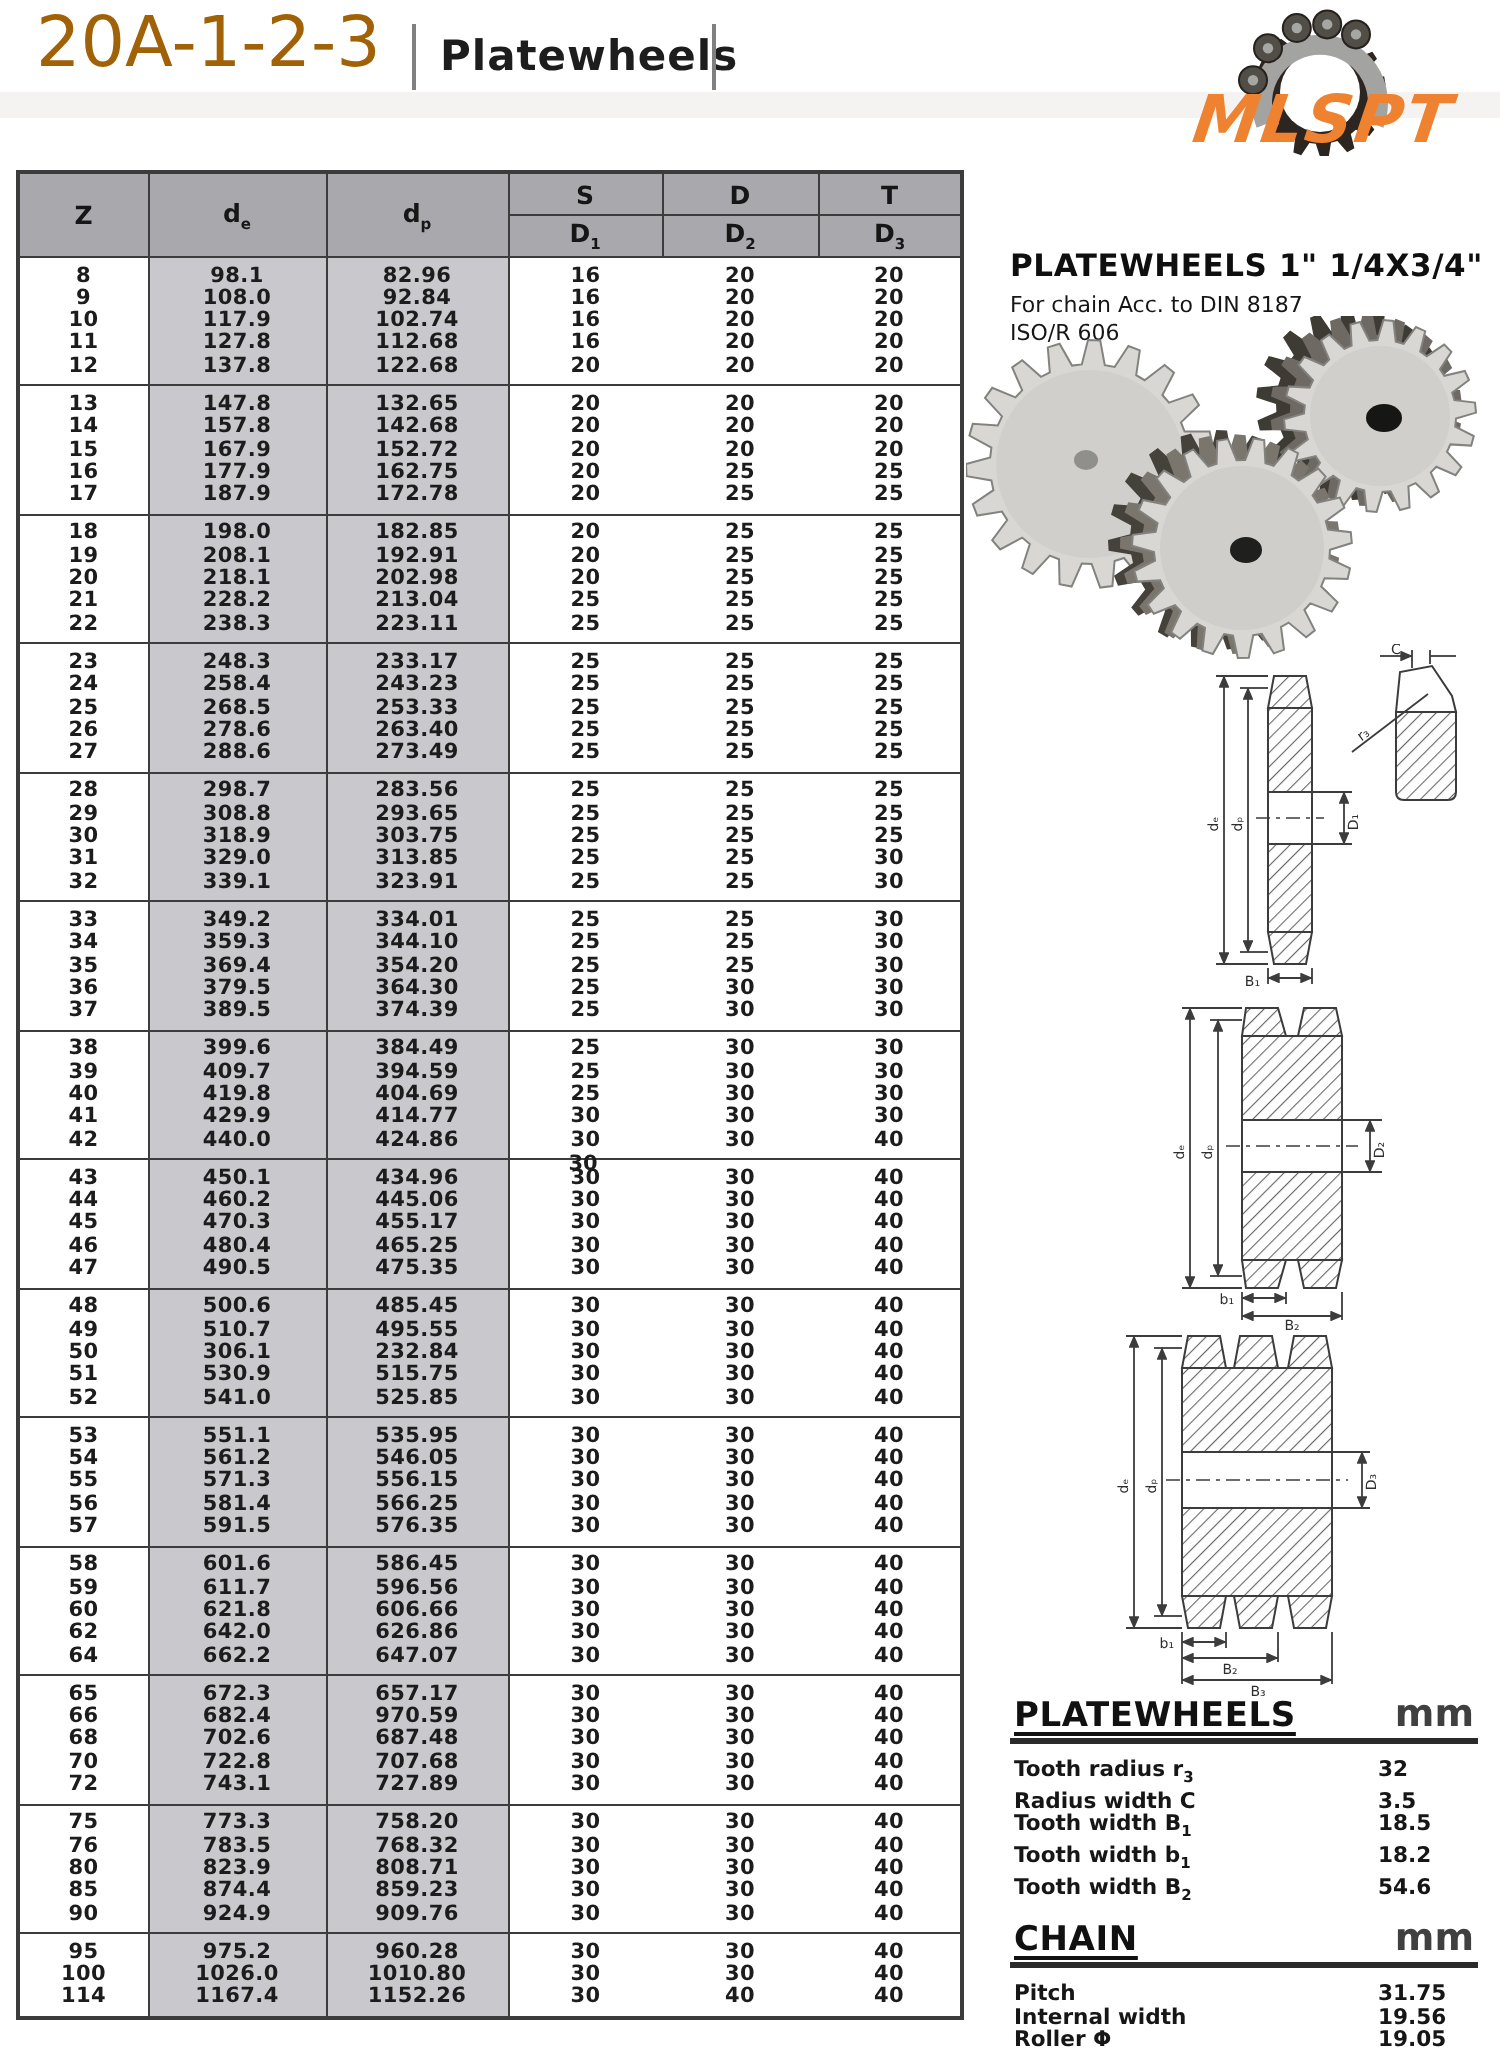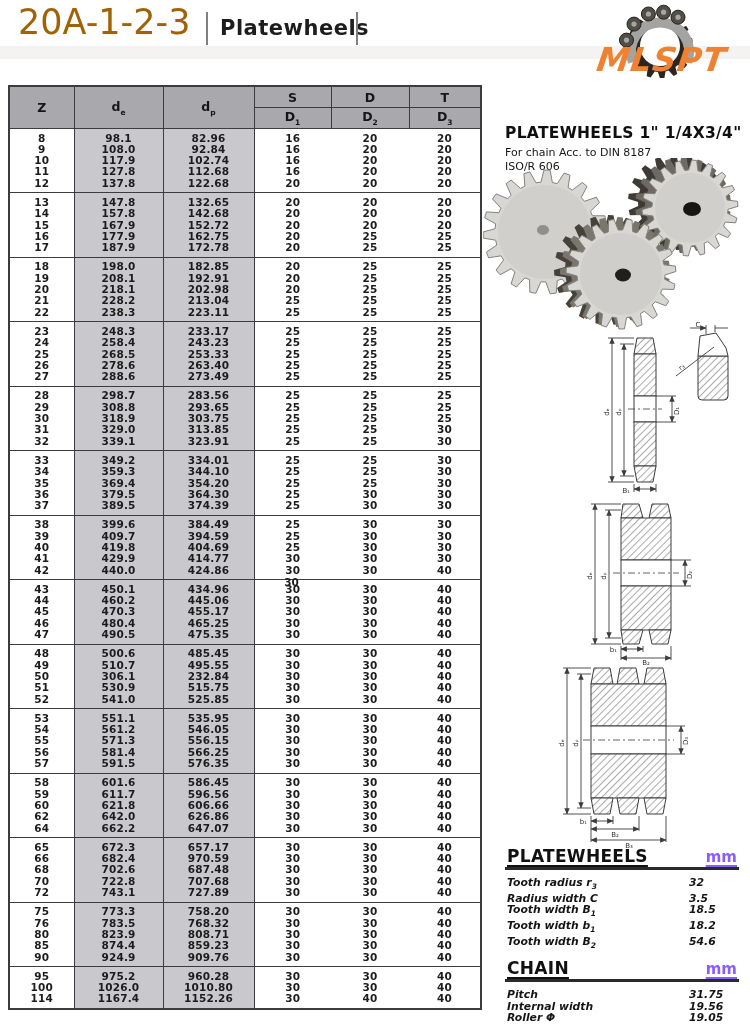--- a/index.html
+++ b/index.html
@@ -47,23 +47,23 @@
   svg text{font-family:"DejaVu Sans","Liberation Sans",sans-serif;}
 
   
   .spec-block{position:absolute;width:234px;}
   #spec-platewheels{left:505px;top:846px;}
   #spec-chain{left:505px;top:958px;}
   .spec-head{display:flex;justify-content:space-between;align-items:flex-end;
              border-bottom:3px solid #2a2a2a;padding:0 2px 1px 2px;}
   .spec-title{font-size:17px;font-weight:800;letter-spacing:.3px;color:#111;
               text-decoration:underline;text-decoration-thickness:2px;text-underline-offset:3px;}
-  .spec-unit{font-size:15px;font-weight:800;color:#8b5cf6;
-             text-decoration:underline;text-decoration-thickness:2px;text-underline-offset:3px;}
-  .spec-rows{margin-top:7px;padding-left:2px;font-style:italic;}
+  .spec-unit{font-size:19px;font-weight:800;color:#404040;
+             text-decoration-thickness:2px;text-underline-offset:3px;}
+  .spec-rows{margin-top:7px;padding-left:2px;}
   .spec-row{display:flex;font-size:10.8px;font-weight:700;line-height:11.6px;color:#161616;}
   .spec-label{width:182px;}
   .spec-value{flex:1;}
 </style>
 </head>
 <body>
 
 <div id="page">
   <div class="scan-band"></div>
 

